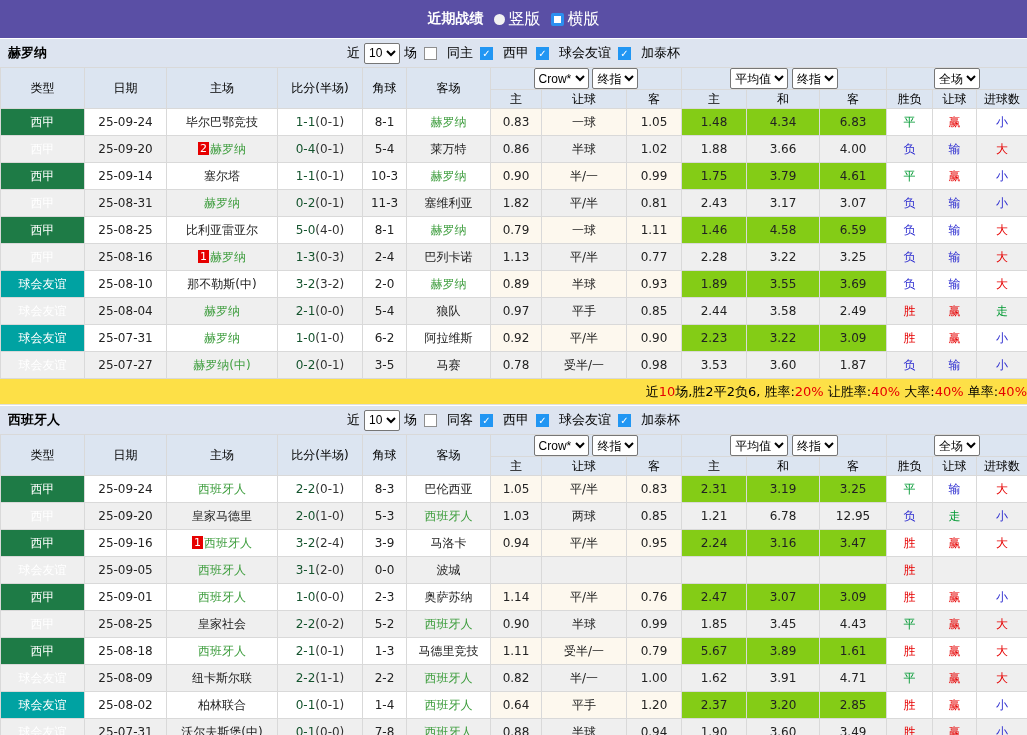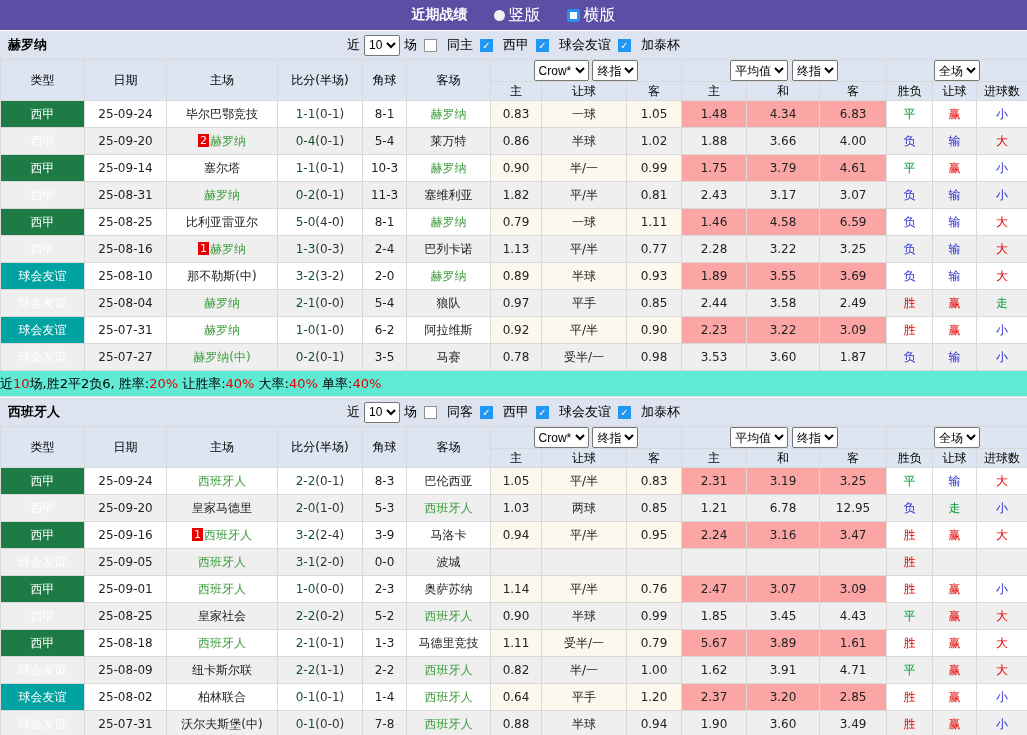--- a/index.html
+++ b/index.html
@@ -1,46 +1,46 @@
 <!DOCTYPE html>
 <html><head>
 <meta charset="utf-8">
 <style>
   html,body{margin:0;padding:0}
   body{width:1027px;font-family:"DejaVu Sans",sans-serif;background:#fff;-webkit-font-smoothing:antialiased}
-  .titlebar{height:30px;background:#5a4fa5;display:flex;align-items:center;justify-content:center;gap:26px;color:#fff}
+  .titlebar{height:38px;background:#5a4fa5;display:flex;align-items:center;justify-content:center;gap:10px;color:#fff}
   .title{font-size:14px;font-weight:bold}
   .radio-opt{display:flex;align-items:center;gap:4px;font-size:16px;cursor:pointer}
   .radio{border-radius:50%;box-sizing:content-box}
   .radio.unsel{width:11px;height:11px;background:#f2f2f2}
   .radio.sel{width:7px;height:7px;background:#fff;border:3px solid #2b8ff0}
   .sec-head{height:28px;background:#dde4f0;display:flex;align-items:center;font-size:13px;color:#000;position:relative;border-top:1px solid #fff}
   .team{position:absolute;left:8px;font-weight:bold;font-size:13px}
   .filter{margin:0 auto;display:flex;align-items:center;gap:4px}
   .chk{display:flex;align-items:center;gap:10px;margin-left:3px;cursor:pointer}
   .cb{width:13px;height:13px;box-sizing:border-box;border:1px solid #8f8f8f;background:#fff;font-size:10px;color:#fff;display:inline-flex;align-items:center;justify-content:center}
   .cb.on{background:#2196f3;border-color:#2196f3}
   .sel{font-size:12px;height:21px;background:#fff;border:1px solid #767676;border-radius:2px}
   table{border-collapse:collapse;table-layout:fixed;width:1027px}
   th,td{border:1px solid #d9d9d9;overflow:hidden;white-space:nowrap;padding:0}
   th{background:#dce5f1;font-weight:normal;font-size:12px;color:#000;height:18px;text-align:center}
   thead tr.ddrow th{height:21px}
   td{height:26px;text-align:center;font-size:12px;color:#222}
   tr.even td{background:#efefef}
   td.cream{background:#fdf8ee}
-  td.lblue{background:#fca5a5}
+  td.lblue{background:#84cc16}
   td.type{color:#fff}
   td.liga{background:#1e7b46}
   td.fr{background:#00a2a2}
   .hl{color:#3f9e3f}
   .ft{color:#14532d}
   .ht{color:#333}
   .t-red{color:#e60000}.t-green{color:#009933}.t-blue{color:#2d2dd0}
   .badge{display:inline-block;background:#e60000;color:#fff;font-size:11px;line-height:13px;padding:0 2px;margin-right:1px;vertical-align:1px}
-  .summary{height:25px;line-height:25px;text-align:left;font-size:13px;background:#5eead4;color:#000;border-bottom:1px solid #e0e0e0}
+  .summary{height:25px;line-height:25px;text-align:right;font-size:13px;background:#fde047;color:#000;border-bottom:1px solid #e0e0e0}
   .summary .rd{color:#e60000}
 </style>
 </head>
 <body>
 
 <div class="titlebar">
   <span class="title">近期战绩</span>
   <span class="radio-opt">
     <span class="radio unsel"></span>
     <span>竖版</span>

